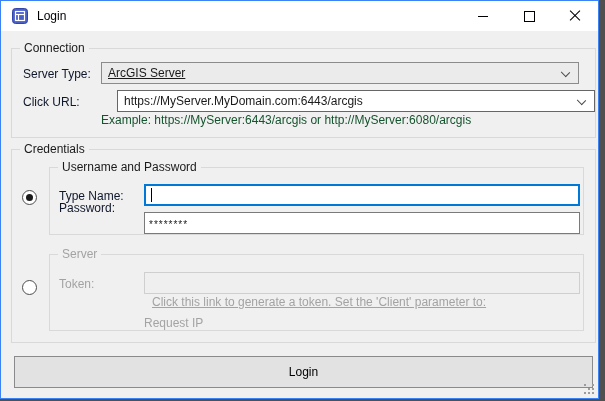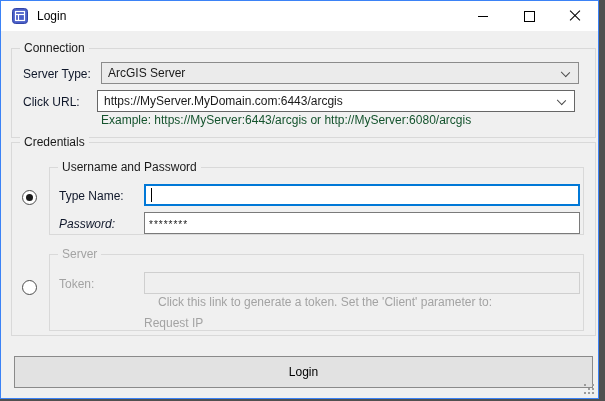--- a/index.html
+++ b/index.html
@@ -101,20 +101,21 @@
     position: absolute;
     right: 9px; top: 6px;
     width: 6px; height: 6px;
     border-right: 1.5px solid #4a4a4a;
     border-bottom: 1.5px solid #4a4a4a;
     transform: rotate(45deg) scale(1, 0.9);
   }
   .combo-gray {
     background: #ebebeb;
     border: 1px solid #8b8b8b;
+    text-decoration: underline;
   }
   .combo-white {
     background: #ffffff;
     border: 1px solid #666666;
   }
   .textbox {
     position: absolute;
     background: #ffffff;
     display: flex;
     align-items: center;
@@ -233,53 +234,53 @@
   <div class="groupbox" style="left:10px; top:47px; width:583px; height:88px;">
     <span class="legend">Connection</span>
   </div>
   <span class="lbl" style="left:22px; top:66px;">Server Type:</span>
   <div class="combo combo-gray" style="left:100px; top:61px; width:470px;">
     <span>ArcGIS Server</span>
     <span class="chevron"></span>
   </div>
 
   <span class="lbl" style="left:22px; top:94px;">Click URL:</span>
-  <div class="combo combo-white" style="left:96px; top:89px; width:470px;">
+  <div class="combo combo-white" style="left:116px; top:89px; width:470px;">
     <span>https://MyServer.MyDomain.com:6443/arcgis</span>
     <span class="chevron"></span>
   </div>
   <span class="example" style="left:100px; top:112px;">Example: https://MyServer:6443/arcgis or http://MyServer:6080/arcgis</span>
 
-  <div class="groupbox" style="left:10px; top:141px; width:583px; height:192px;">
+  <div class="groupbox" style="left:10px; top:148px; width:583px; height:192px;">
     <span class="legend">Credentials</span>
   </div>
 
   <span class="radio checked" style="left:21px; top:189px;"></span>
   <div class="groupbox" style="left:48px; top:166px; width:533px; height:66px;">
     <span class="legend">Username and Password</span>
   </div>
   <span class="lbl" style="left:58px; top:188px;">Type Name:</span>
   <div class="textbox focused" style="left:143px; top:183px; width:428px; height:18px;">
     <span class="caret"></span>
     <span></span>
   </div>
-  <span class="lbl" style="left:58px; top:216px;font-style:italic;">Password:</span>
+  <span class="lbl" style="left:58px; top:200px;">Password:</span>
   <div class="textbox normal" style="left:143px; top:211px; width:430px; height:20px;">
     <span class="pw-text">********</span>
   </div>
 
   <span class="radio" style="left:21px; top:279px;"></span>
   <div class="groupbox" style="left:48px; top:253px; width:533px; height:75px;">
     <span class="legend disabled">Server</span>
   </div>
   <span class="lbl disabled" style="left:58px; top:276px;">Token:</span>
   <div class="textbox disabled" style="left:143px; top:271px; width:430px; height:20px;">
     <span></span>
   </div>
-  <span class="hint" style="left:157px; top:294px;">Click this link to generate a token. Set the 'Client' parameter to:</span>
+  <span class="hint" style="left:151px; top:294px;text-decoration:underline;">Click this link to generate a token. Set the 'Client' parameter to:</span>
   <span class="hint" style="left:143px; top:315px;">Request IP</span>
 
   <div class="login-btn">
     <span>Login</span>
   </div>
 
   <div class="grip"></div>
 </div>
 
 </body></html>

